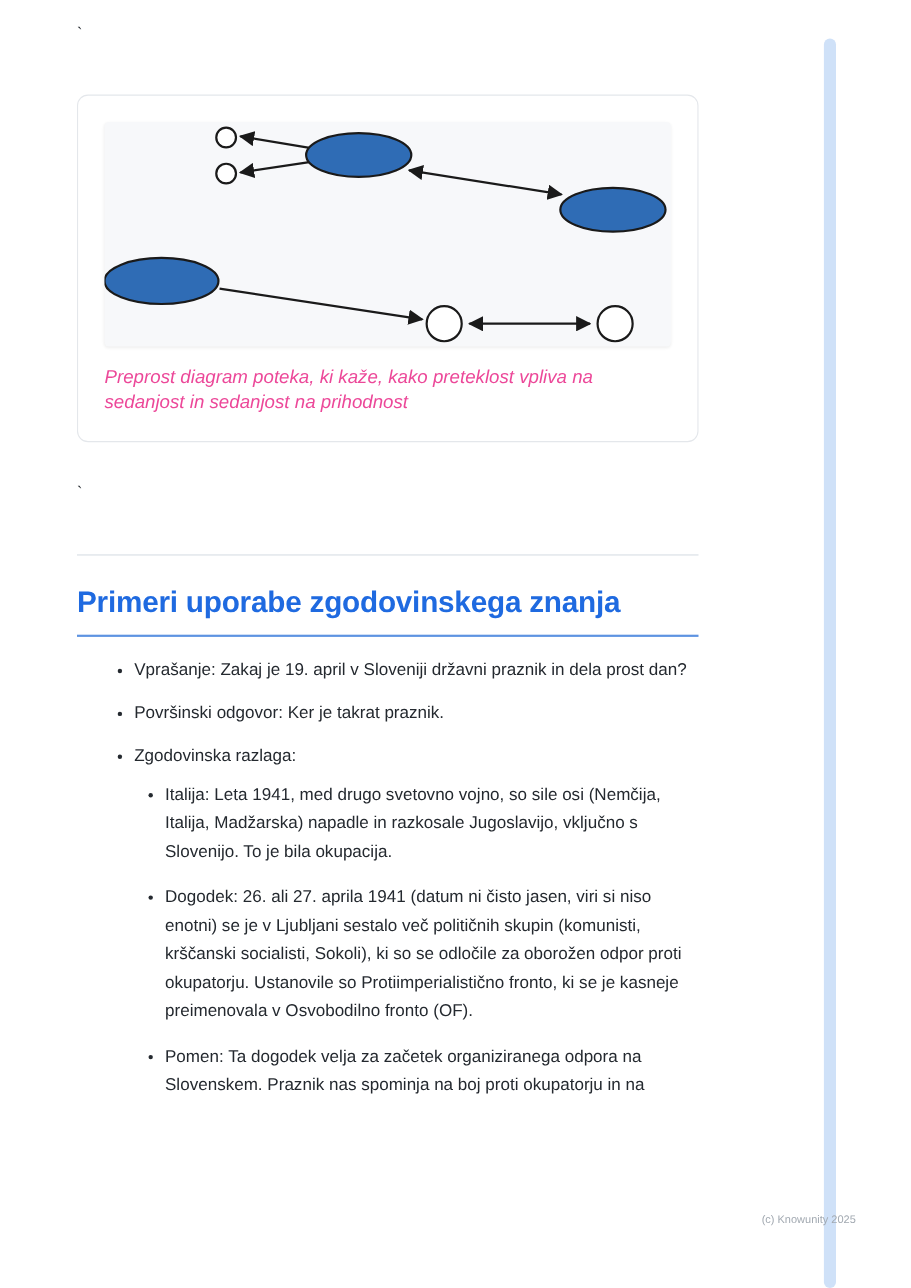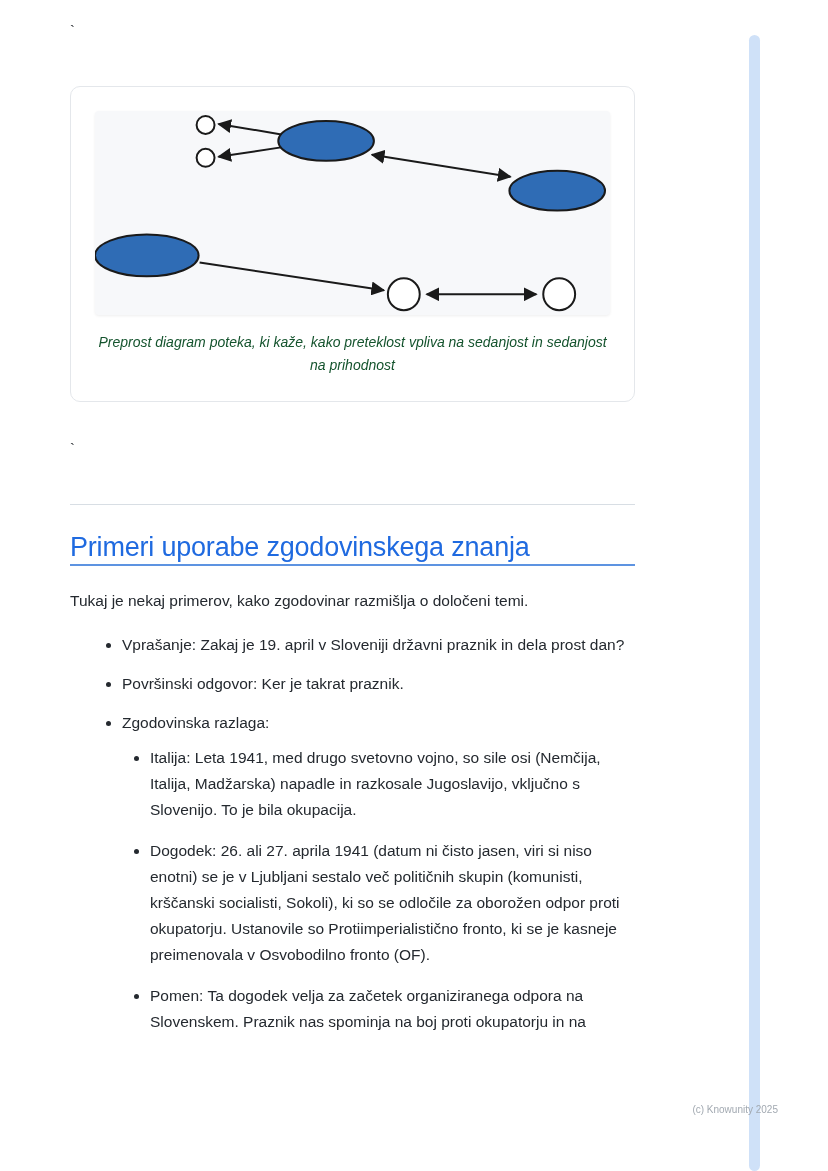--- a/index.html
+++ b/index.html
@@ -24,30 +24,30 @@
   }
   .diagram-panel{
     background:#f7f8fa;border-radius:4px;
     box-shadow:0 1px 3px rgba(0,0,0,0.07);
   }
   .diagram{display:block;width:100%;height:auto;}
   .node-ellipse{fill:var(--shape_fill,#2f6cb5);stroke:#1a1a1a;stroke-width:2;}
   .node-circle{fill:#ffffff;stroke:#1a1a1a;stroke-width:2;}
   .edge{stroke:#1a1a1a;stroke-width:2;}
   .figure-caption{
-    margin:16px auto 0 auto;max-width:540px;text-align:center;
-    font-style:italic;color:#14532d;font-size:14px;line-height:23px;
+    margin:16px auto 0 auto;max-width:540px;text-align:left;
+    font-style:italic;color:#ec4899;font-size:17px;line-height:23px;
   }
 
   .divider{margin:46px 0 0 0;border:none;border-top:1px solid #d8dee4;height:0;}
 
   h1.section-title{
-    margin:26px 0 0 0;font-size:27px;line-height:33px;font-weight:normal;
+    margin:26px 0 0 0;font-size:27px;line-height:33px;font-weight:bold;
     color:var(--accent,#1f6ae0);letter-spacing:-0.2px;
-    border-bottom:2px solid var(--heading_rule,#5d93e1);
+    padding-bottom:13px;border-bottom:2px solid var(--heading_rule,#5d93e1);
   }
   .intro-para{margin:22px 0 0 0;font-size:15.5px;line-height:26px;}
   .example-heading{margin:24px 0 0 0;font-size:15.5px;line-height:24px;font-weight:bold;}
 
   .main-list{margin:18px 0 0 0;padding:0 0 0 52px;font-size:15.5px;line-height:26px;}
   .main-list > li{margin:0 0 13px 0;}
   .sub-list{margin:9px 0 0 0;padding:0 0 0 28px;}
   .sub-list > li{margin:0 0 15px 0;}
   .b{font-weight:normal;text-align:right;}
 
@@ -94,21 +94,20 @@
     </div>
     <div class="figure-caption">Preprost diagram poteka, ki kaže, kako preteklost vpliva na sedanjost in sedanjost na prihodnost</div>
   </div>
 
   <div class="tick tick-2">`</div>
 
   <hr class="divider">
 
   <h1 class="section-title">Primeri uporabe zgodovinskega znanja</h1>
 
-  <p class="intro-para">Tukaj je nekaj primerov, kako zgodovinar razmišlja o določeni temi.</p>
 
 
   <ul class="main-list">
     <li><span class="b">Vprašanje:</span><span> Zakaj je 19. april v Sloveniji državni praznik in dela prost dan?</span></li>
     <li><span class="b">Površinski odgovor:</span><span> Ker je takrat praznik.</span></li>
     <li>
       <span class="b">Zgodovinska razlaga:</span><span></span>
       <ul class="sub-list">
         <li><span class="b">Italija:</span><span> Leta 1941, med drugo svetovno vojno, so sile osi (Nemčija, Italija, Madžarska) napadle in razkosale Jugoslavijo, vključno s Slovenijo. To je bila okupacija.</span></li>
         <li><span class="b">Dogodek:</span><span> 26. ali 27. aprila 1941 (datum ni čisto jasen, viri si niso enotni) se je v Ljubljani sestalo več političnih skupin (komunisti, krščanski socialisti, Sokoli), ki so se odločile za oborožen odpor proti okupatorju. Ustanovile so Protiimperialistično fronto, ki se je kasneje preimenovala v </span><span class="b">Osvobodilno fronto (OF)</span><span>.</span></li>

